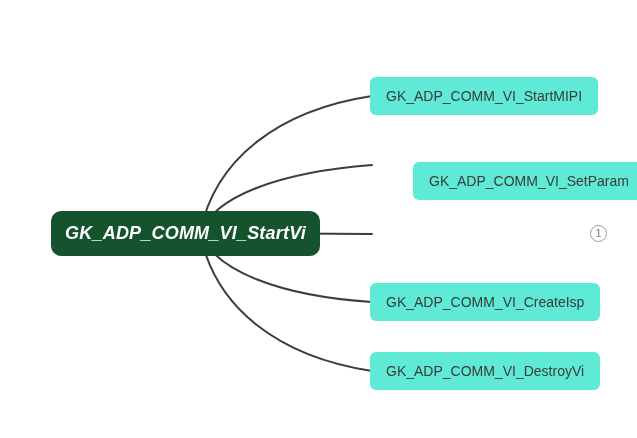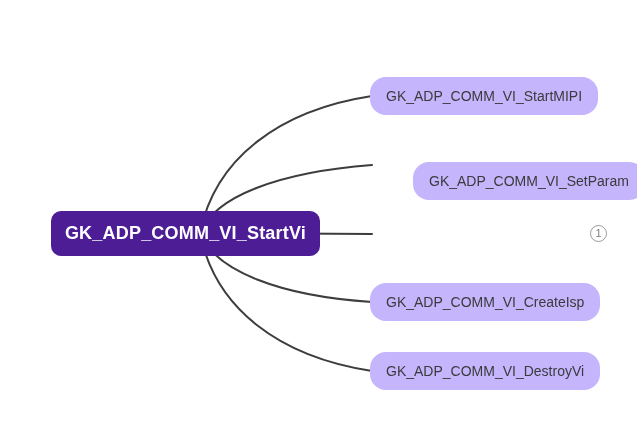--- a/index.html
+++ b/index.html
@@ -43,22 +43,22 @@
     justify-content: center;
     white-space: nowrap;
     letter-spacing: 0.2px;
     box-sizing: border-box;
     cursor: default;
   }
   .child-node {
     position: absolute;
     left: 370px;
     height: 38px;
-    border-radius: 16px;
-    background: #c4b5fd;
+    border-radius: 6px;
+    background: #5eead4;
     color: #3b3b3b;
     font-size: 14px;
     display: flex;
     align-items: center;
     justify-content: center;
     padding: 0 16px;
     white-space: nowrap;
     box-sizing: border-box;
     cursor: default;
   }
@@ -92,21 +92,21 @@
 <div class="canvas">
 
   <svg class="connectors" viewBox="0 0 637 438" xmlns="http://www.w3.org/2000/svg">
     <path d="M 200 233 C 215 158 280 110 372 96" stroke="#3d3d3d"></path>
     <path d="M 200 233 C 215 196 280 172 372 165" stroke="#3d3d3d"></path>
     <path d="M 200 233 L 372 234" stroke="#3d3d3d"></path>
     <path d="M 200 233 C 215 271 280 296 372 302" stroke="#3d3d3d"></path>
     <path d="M 200 233 C 215 309 280 357 372 371" stroke="#3d3d3d"></path>
   </svg>
 
-  <div class="root-node" style="background-color: #4c1d95;">GK_ADP_COMM_VI_StartVi</div>
+  <div class="root-node" style="background-color: #14532d; font-style: italic;">GK_ADP_COMM_VI_StartVi</div>
 
   <div class="child-node child-0">GK_ADP_COMM_VI_StartMIPI</div>
 
   <div class="child-node child-1">GK_ADP_COMM_VI_SetParam</div>
 
 
   <div class="child-node child-4">GK_ADP_COMM_VI_DestroyVi</div>
 
   <div class="child-node child-3">GK_ADP_COMM_VI_CreateIsp</div>
 

